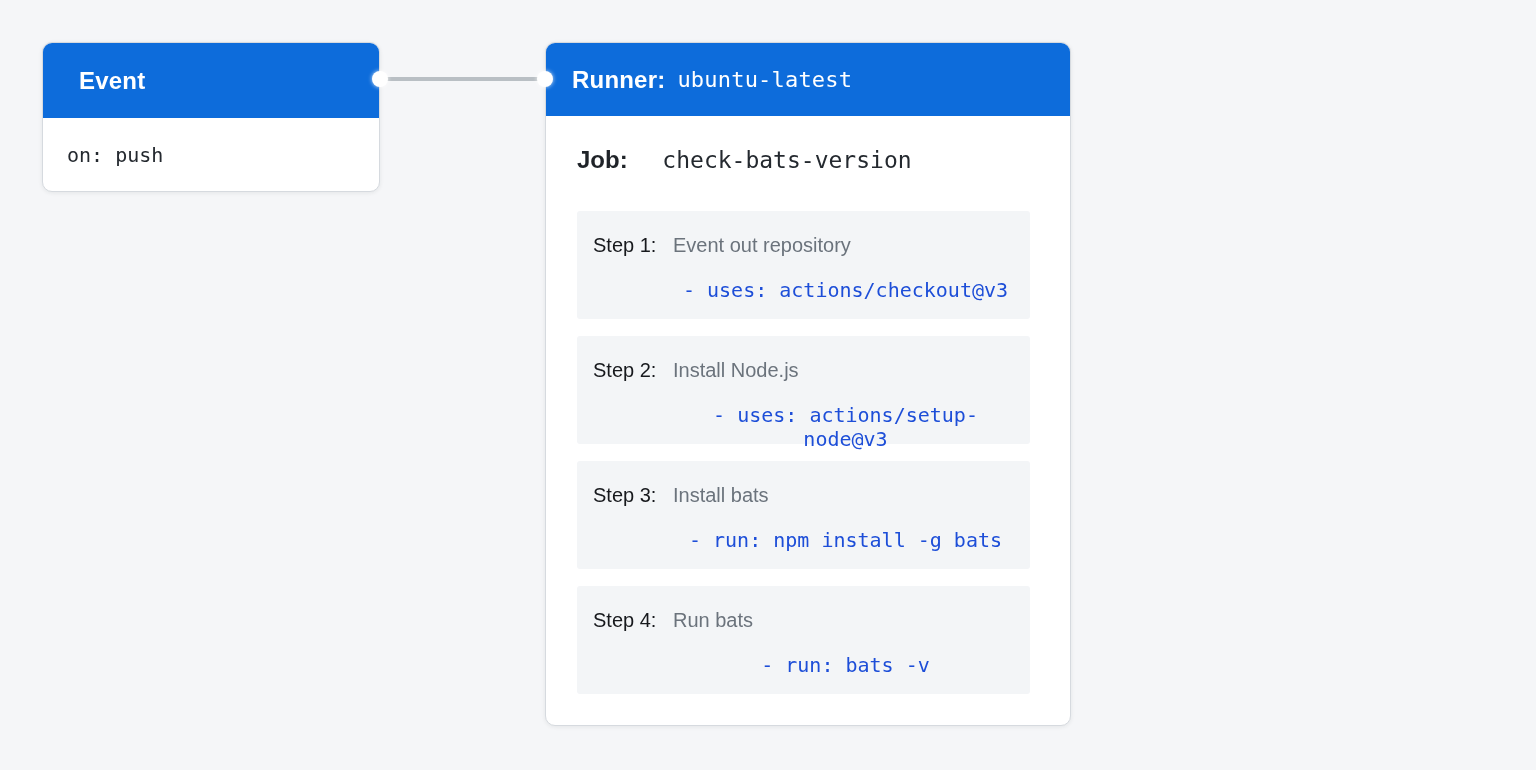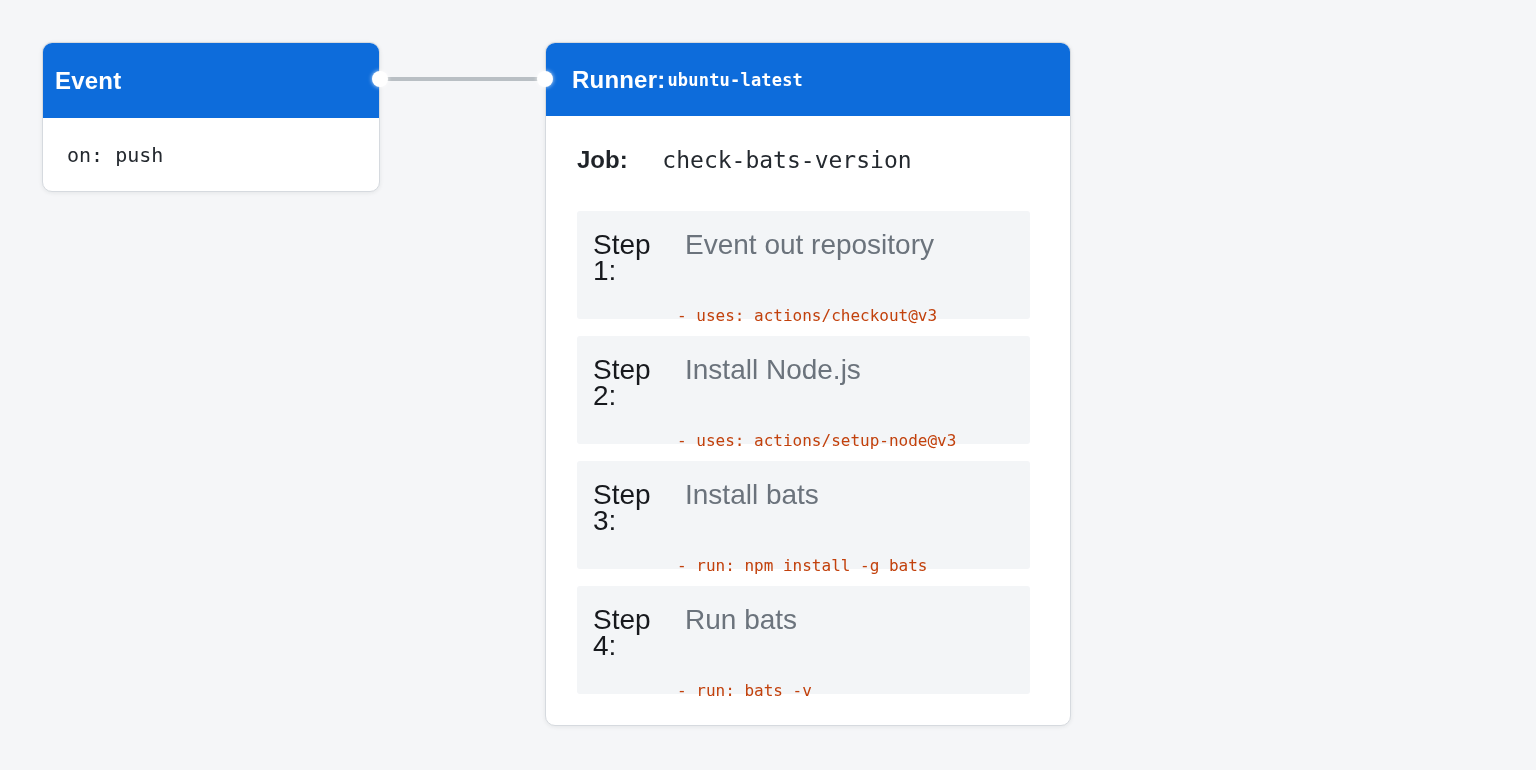--- a/index.html
+++ b/index.html
@@ -18,21 +18,21 @@
     border: 1px solid #d6dadf;
     border-radius: 10px;
     box-shadow: 0 1px 4px rgba(31, 35, 40, 0.08);
     overflow: hidden;
   }
   .card-header {
     background: #0d6cdb;
     color: #ffffff;
     display: flex;
     align-items: center;
-    padding-left: 12px;
+    padding-left: 36px;
     font-size: 24px;
     font-weight: bold;
     letter-spacing: 0.2px;
   }
   .mono { font-family: "DejaVu Sans Mono", monospace; }
 
   
   .event-card { left: 42px; top: 42px; width: 338px; height: 150px; }
   .event-card .card-header { height: 75px; }
   .event-body {
@@ -40,43 +40,44 @@
     display: flex;
     align-items: center;
     padding-left: 24px;
     font-size: 20px;
     color: #24292f;
   }
 
   
   .runner-card { left: 545px; top: 42px; width: 526px; height: 684px; }
   .runner-card .card-header { height: 73px; padding-left: 26px; }
-  .header-value { font-weight: bold; margin-left: 2px; font-size: 17px; }
+  .header-value { font-weight: normal; margin-left: 12px; font-size: 22px; }
   .runner-body { padding: 29px 40px 0 31px; }
   .job-line { font-size: 24px; color: #1f2328; line-height: 30px; }
   .job-label { font-weight: bold; }
   .job-value { font-weight: normal; font-size: 23px; margin-left: 28px; color: #24292f; }
 
   .steps { margin-top: 36px; }
   .step {
     background: #f3f5f7;
     border-radius: 3px;
     height: 108px;
     padding: 21px 16px 0 16px;
     margin-bottom: 17px;
   }
-  .step-title { display: flex; font-size: 28px; line-height: 26px; gap: 12px; }
+  .step-title { display: flex; font-size: 20px; line-height: 26px; }
   .step-label { color: #17191d; width: 80px; flex: 0 0 80px; }
   .step-name { color: #6b737c; }
   .step-code {
     margin-top: 20px;
     margin-left: 84px;
-    font-size: 16px;
+    font-size: 20px;
     line-height: 24px;
-    color: #c2410c;
+    color: #1d4ed8;
+    text-align: center;
   }
 
   
   .connector-line {
     position: absolute;
     left: 379px;
     top: 77px;
     width: 167px;
     height: 4px;
     background: #b9bfc4;

